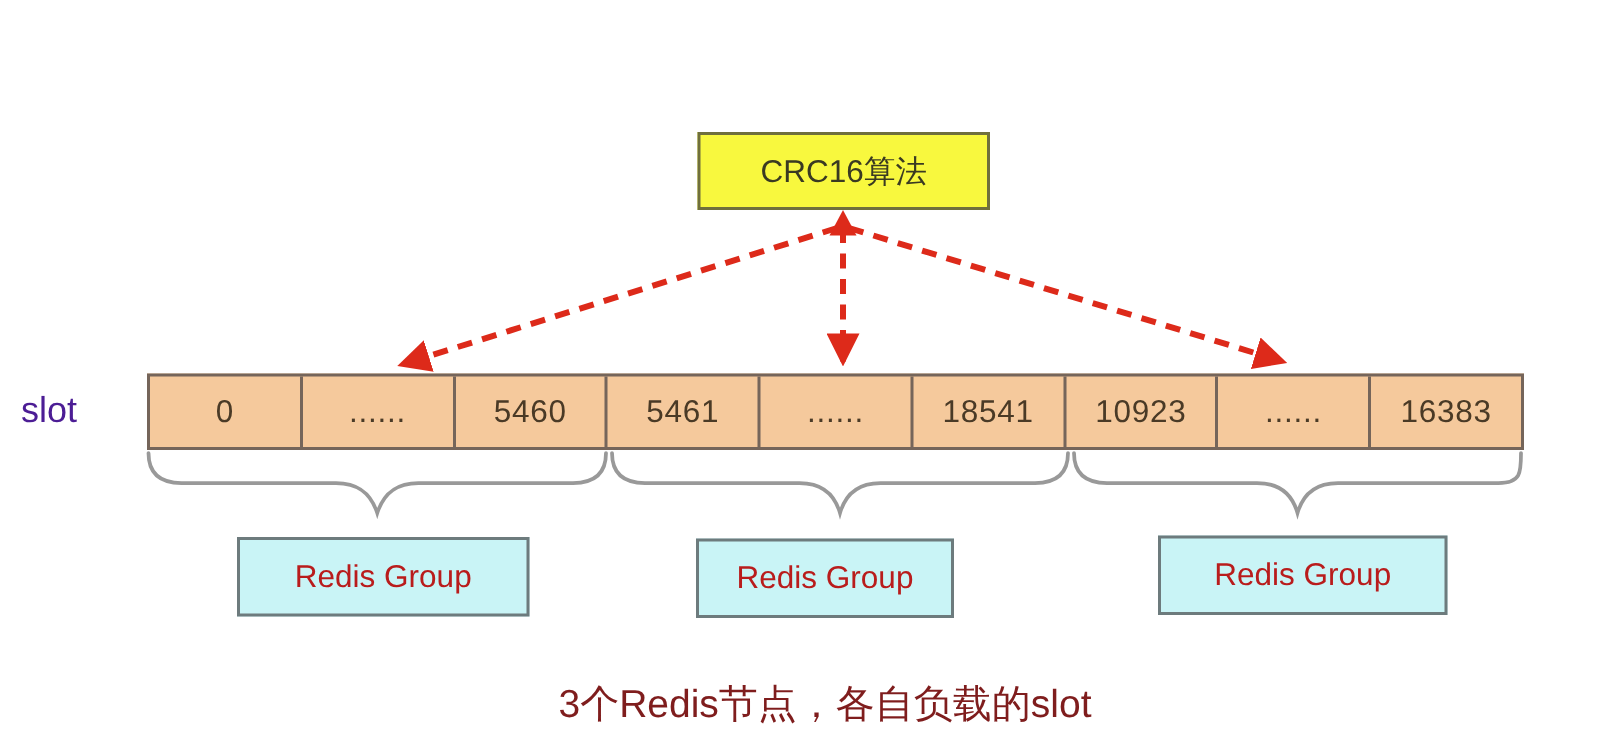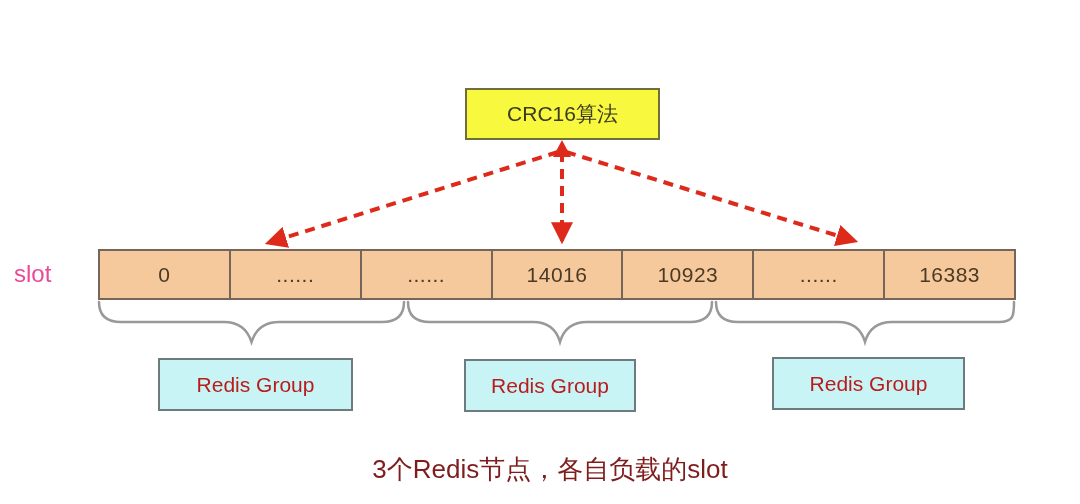--- a/index.html
+++ b/index.html
@@ -28,21 +28,21 @@
     align-items: center;
     justify-content: center;
     font-size: 21px;
     color: #3a3a22;
     z-index: 2;
   }
   .slot-label {
     position: absolute;
     left: 14px; top: 260px;
     font-size: 24px;
-    color: #ec4899;
+    color: #4c1d95;
   }
   .slot-bar {
     position: absolute;
     left: 98px; top: 249px;
     width: 918px; height: 51px;
     display: flex;
     box-sizing: border-box;
     border: 2px solid #75655a;
     background: #f5c99c;
     z-index: 1;
@@ -107,22 +107,24 @@
 
   <div class="algo-box">
     <span>CRC16算法</span>
   </div>
 
   <div class="slot-label">slot</div>
 
   <div class="slot-bar">
     <div class="slot-cell">0</div>
     <div class="slot-cell">......</div>
+    <div class="slot-cell">5460</div>
+    <div class="slot-cell">5461</div>
     <div class="slot-cell">......</div>
-    <div class="slot-cell">14016</div>
+    <div class="slot-cell">18541</div>
     <div class="slot-cell">10923</div>
     <div class="slot-cell">......</div>
     <div class="slot-cell">16383</div>
   </div>
 
   <div class="group-box g1">
     <span>Redis Group</span>
   </div>
   <div class="group-box g2">
     <span>Redis Group</span>

